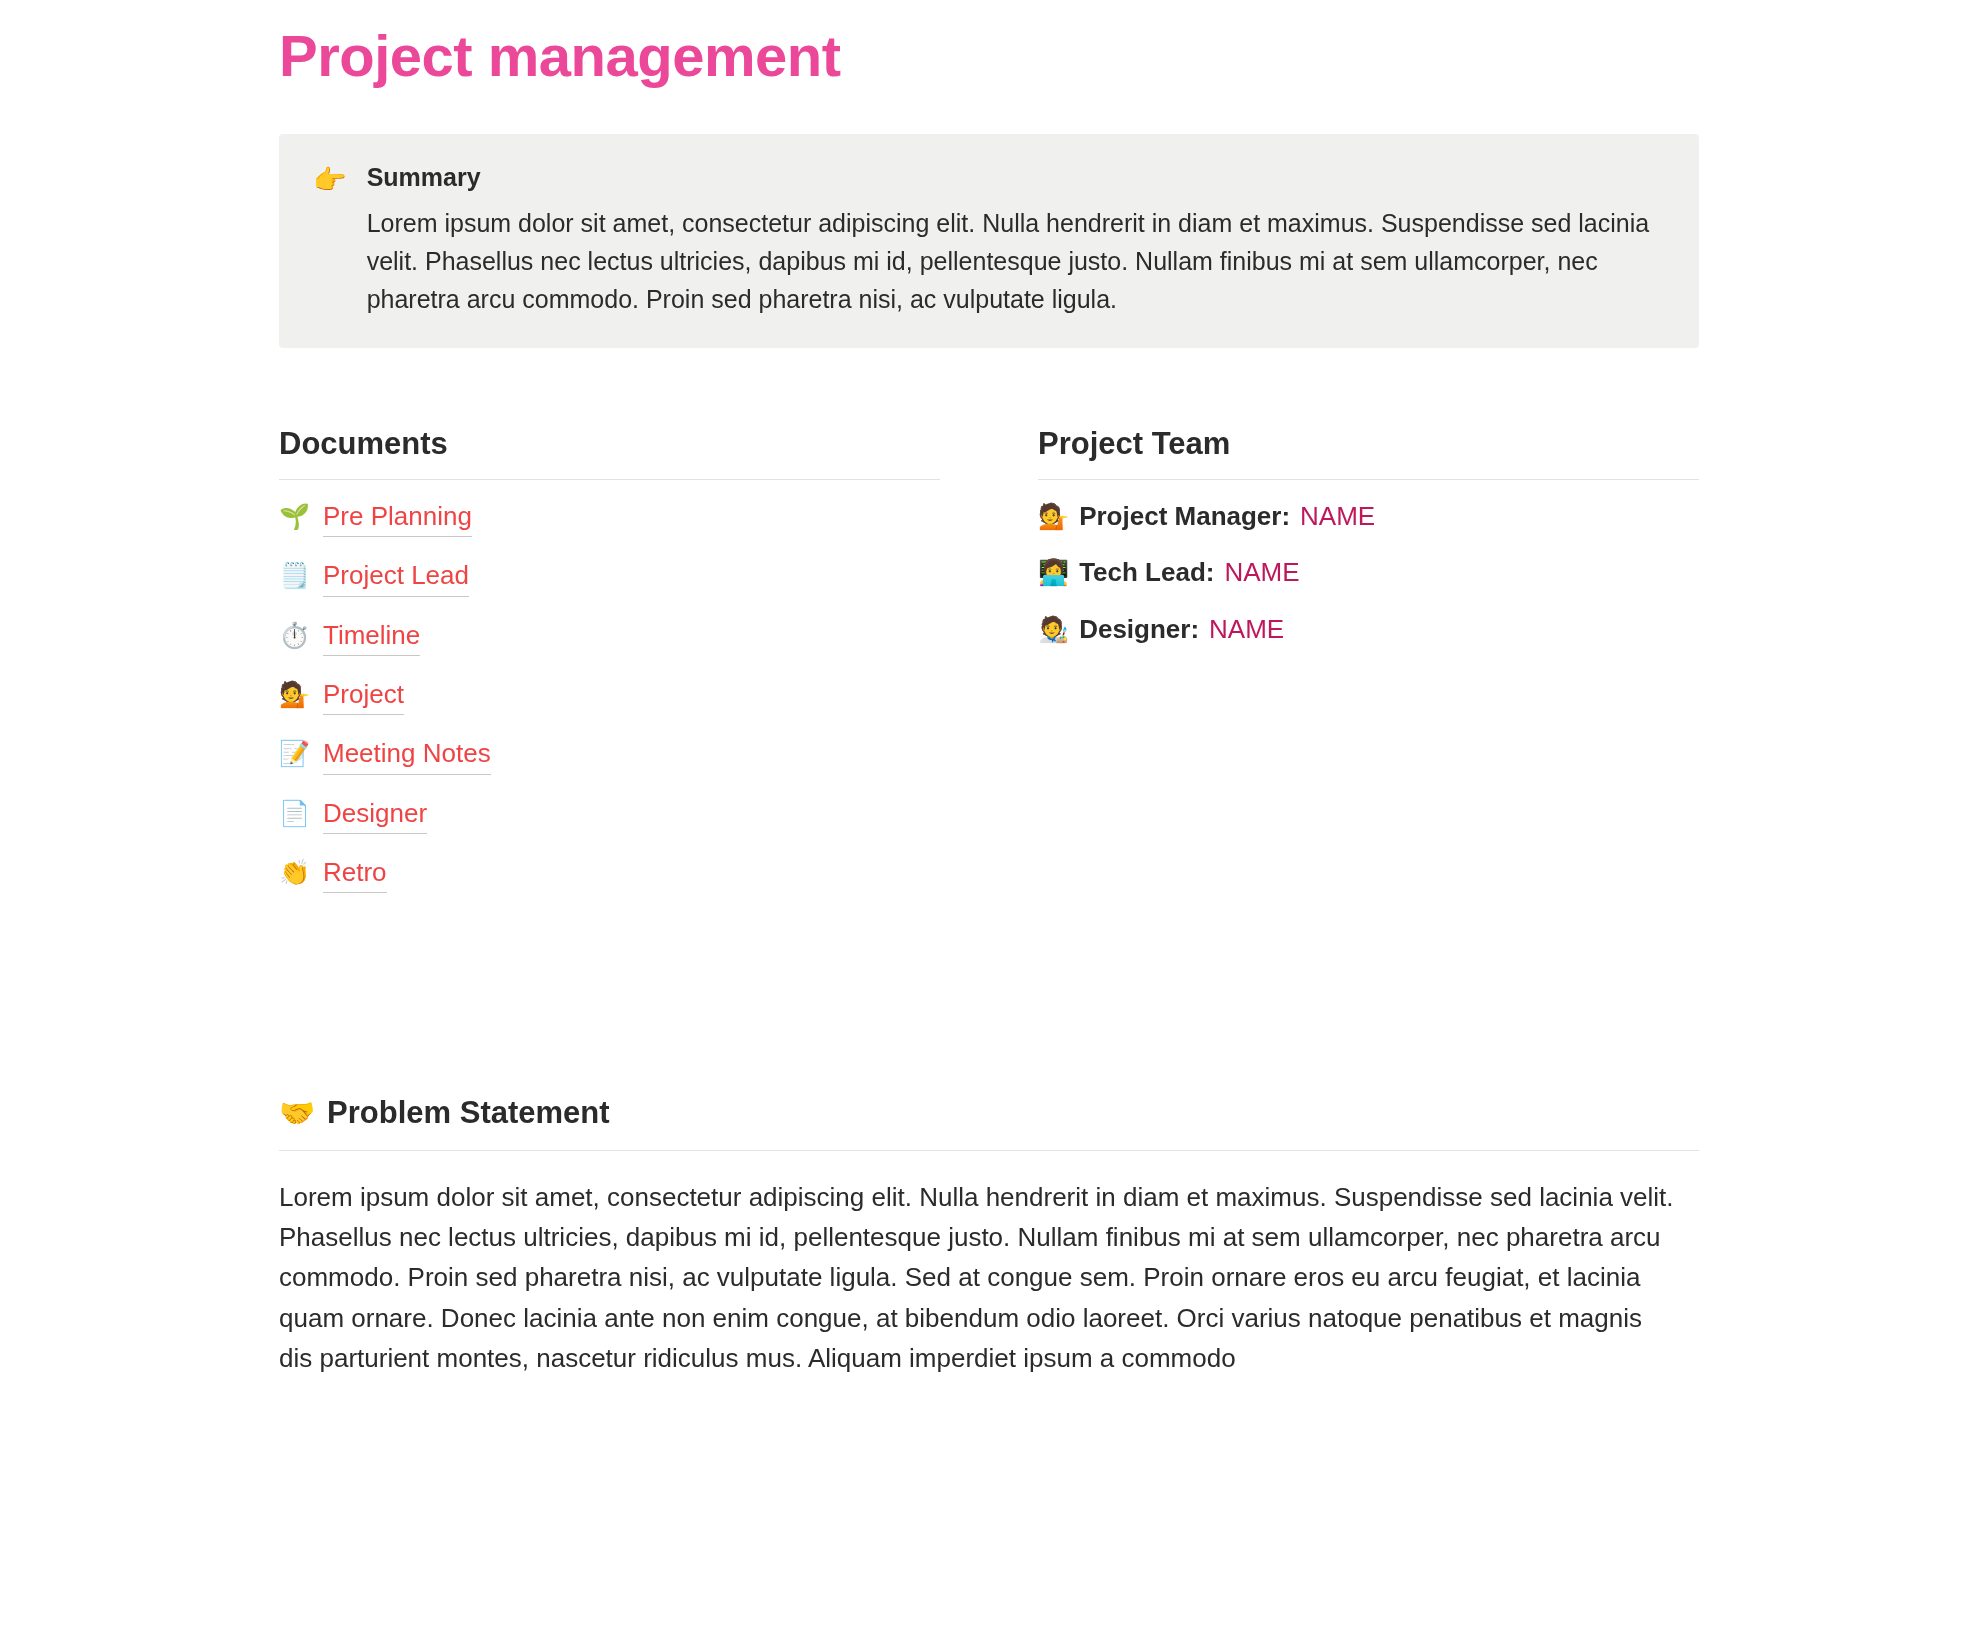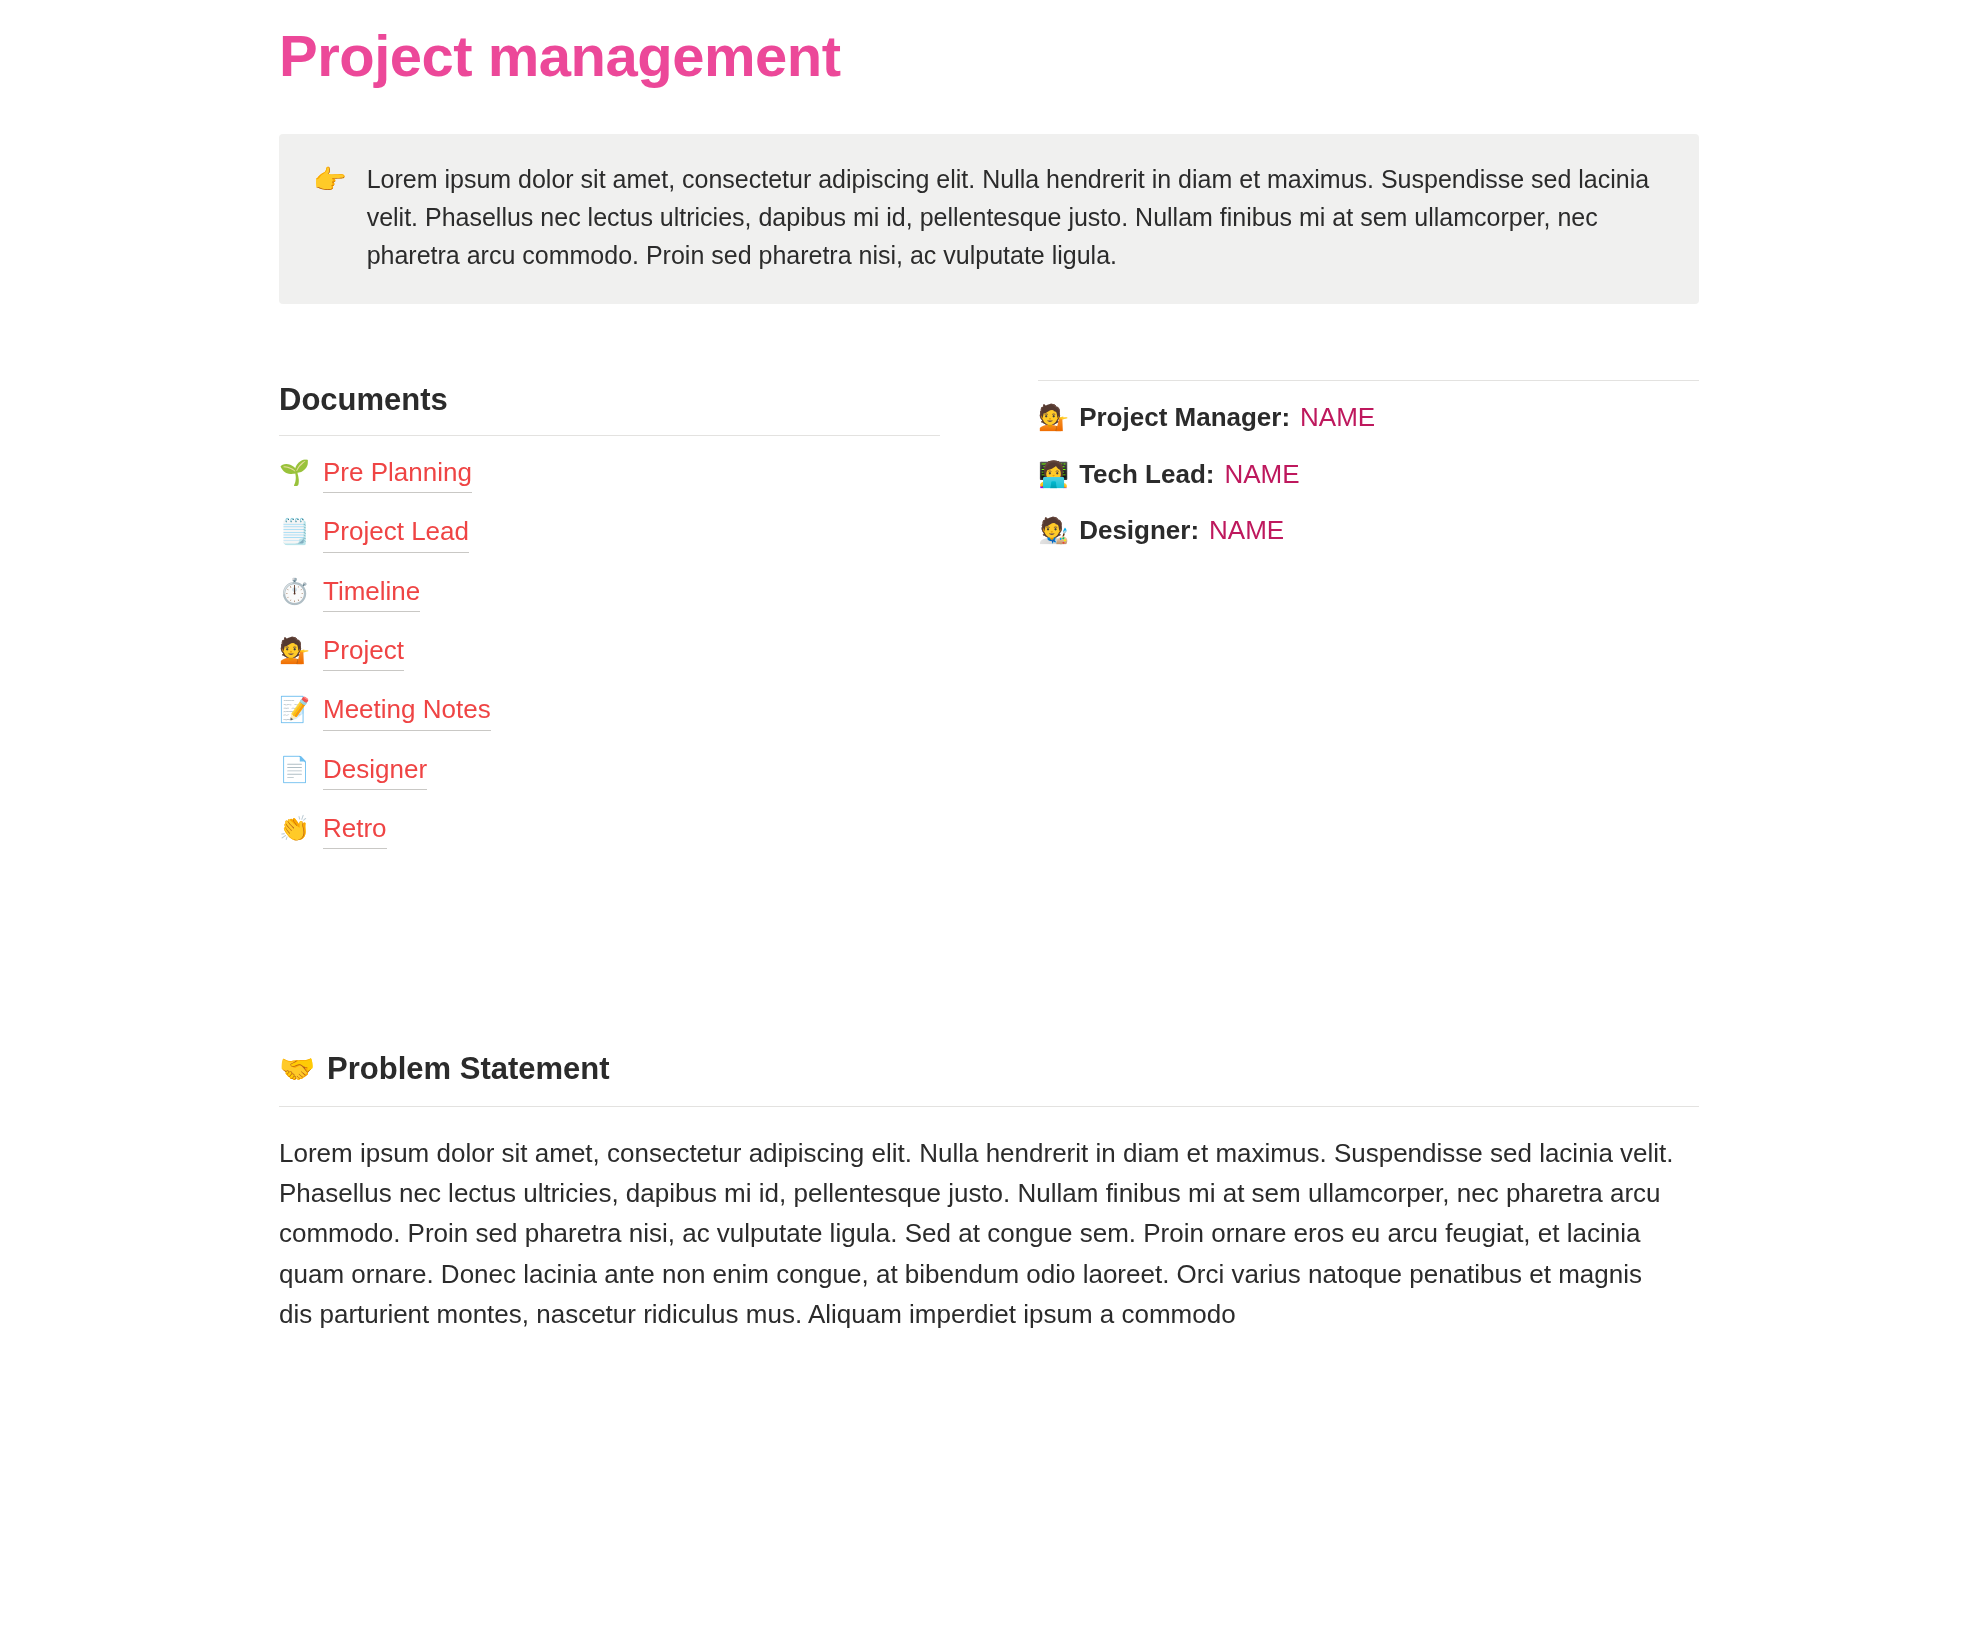--- a/index.html
+++ b/index.html
@@ -155,20 +155,21 @@
 <body>
 
 <div class="page">
   <div class="content">
 
     <h1 class="page-title">Project management</h1>
 
     <div class="callout">
       <div class="callout-emoji">👉</div>
       <div class="callout-body">
+        <div class="callout-title">Summary</div>
         <p class="callout-text">Lorem ipsum dolor sit amet, consectetur adipiscing elit. Nulla hendrerit in diam et maximus. Suspendisse sed lacinia velit. Phasellus nec lectus ultricies, dapibus mi id, pellentesque justo. Nullam finibus mi at sem ullamcorper, nec pharetra arcu commodo. Proin sed pharetra nisi, ac vulputate ligula.</p>
       </div>
     </div>
 
     <div class="columns">
 
       <div class="col">
         <h2 class="section-title">Documents</h2>
         <hr class="rule">
         <ul class="doc-list">
@@ -205,20 +206,21 @@
 
           <li class="doc-item">
             <span class="doc-emoji">👏</span>
             <a class="doc-link">Retro</a>
           </li>
 
         </ul>
       </div>
 
       <div class="col">
+        <h2 class="section-title">Project Team</h2>
         <hr class="rule">
         <ul class="team-list">
 
           <li class="team-item">
             <span class="team-emoji">💁</span>
             <span class="team-role">Project Manager:</span>
             <span class="team-name">NAME</span>
           </li>
 
           <li class="team-item">

